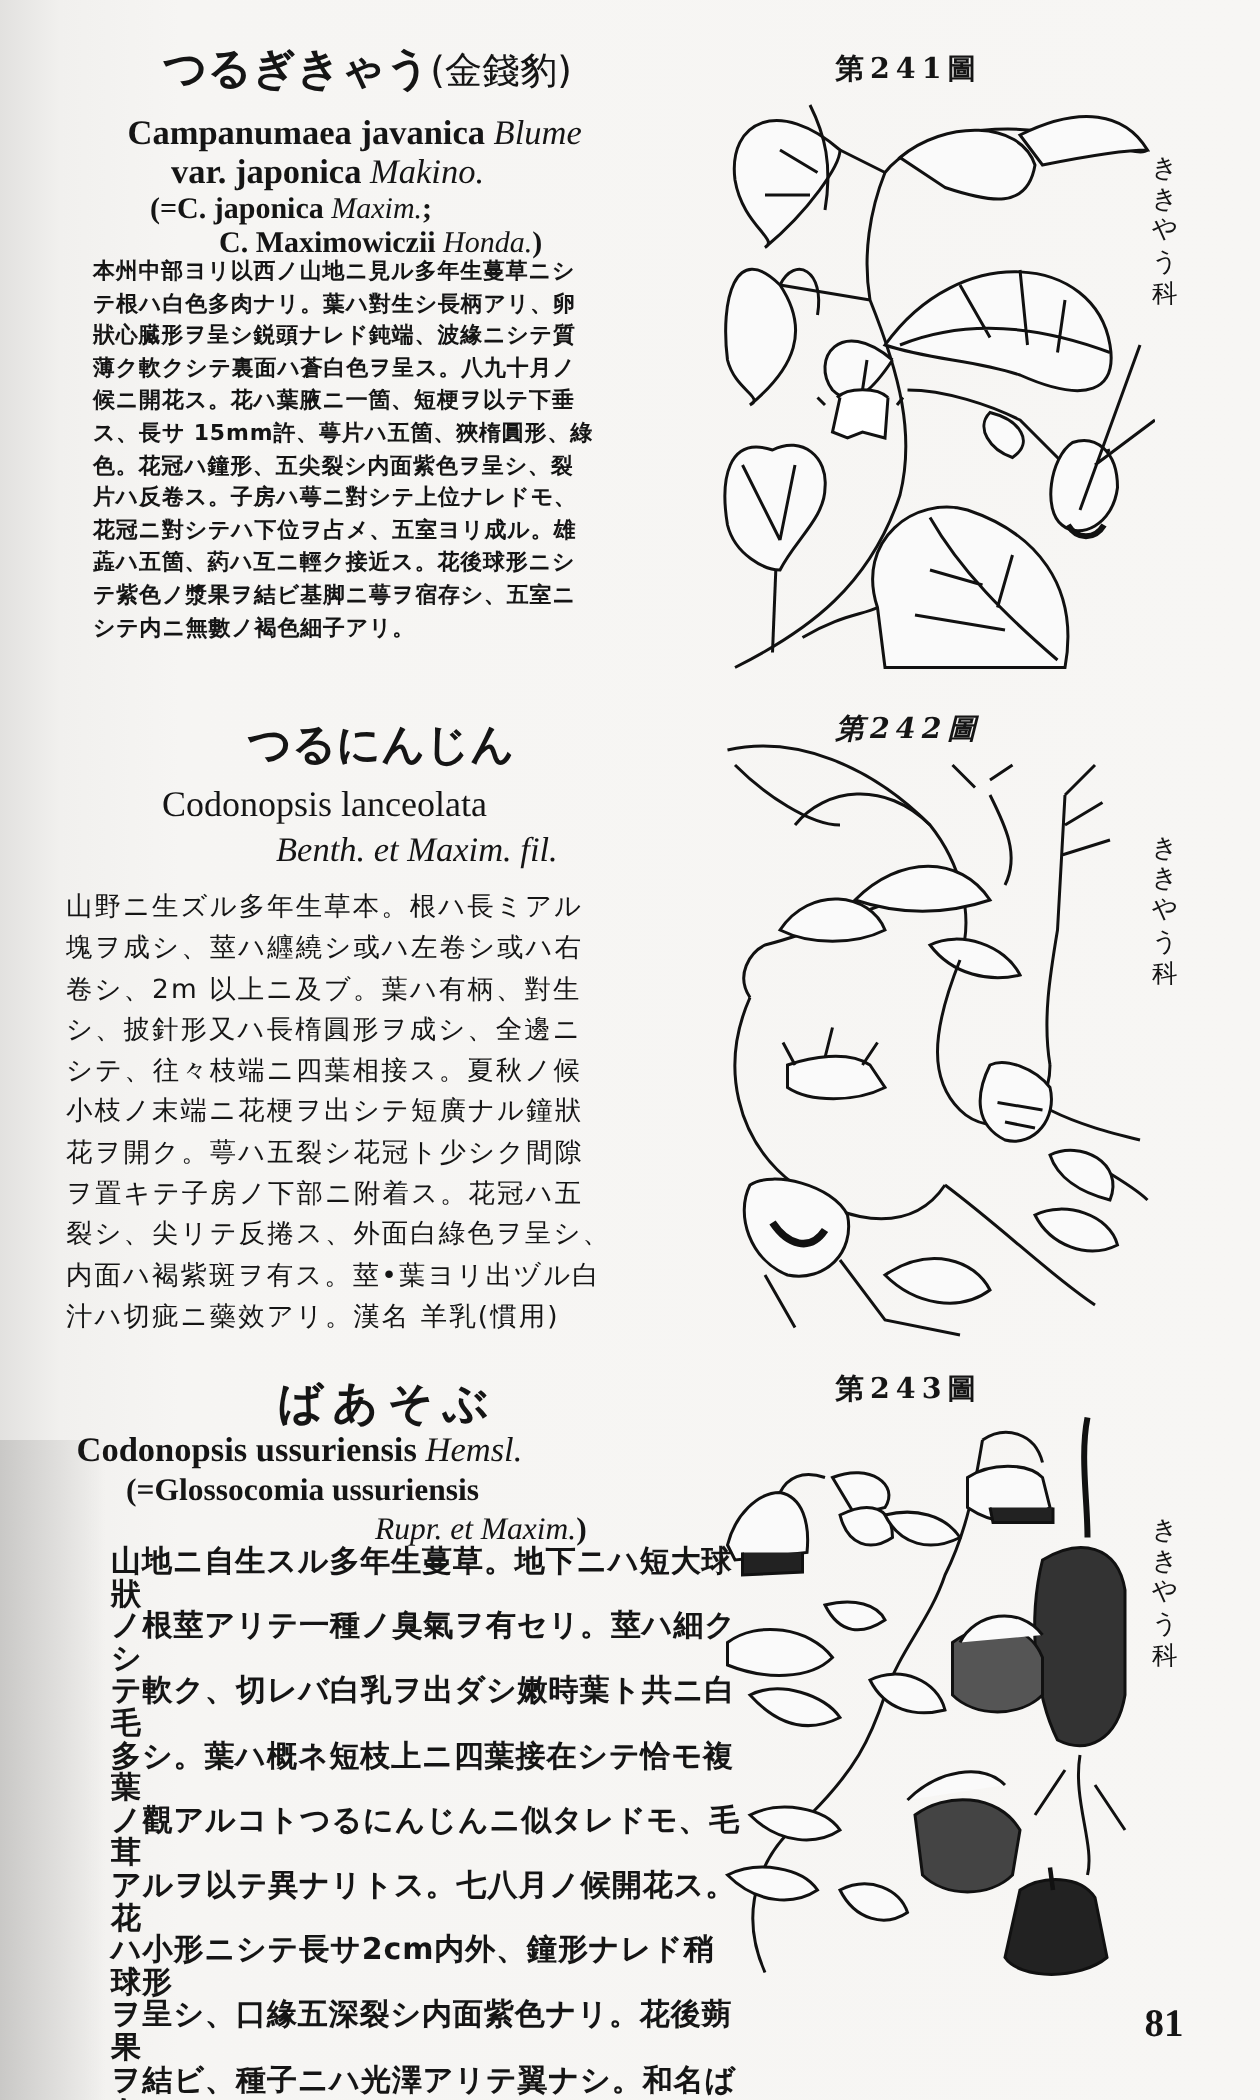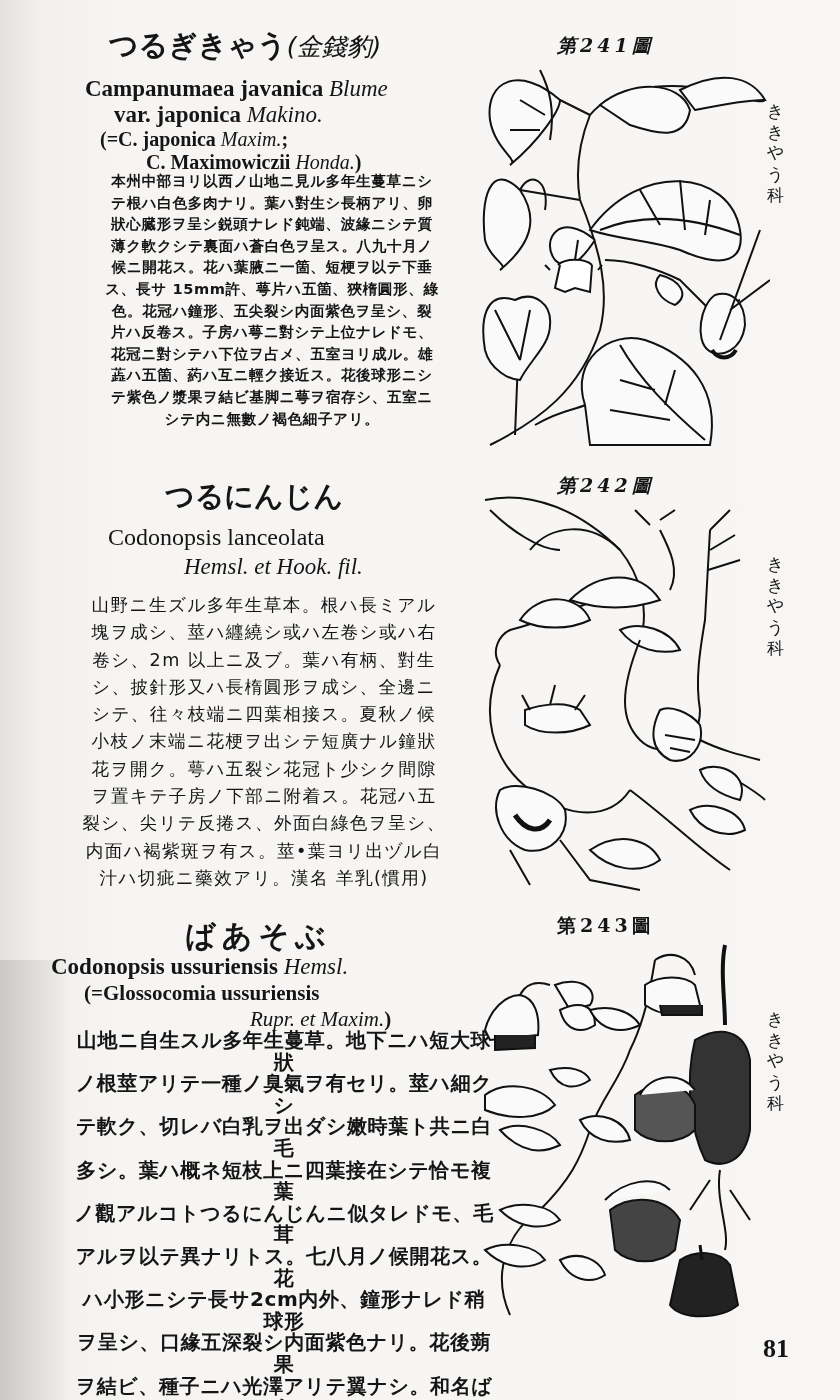--- a/index.html
+++ b/index.html
@@ -6,36 +6,36 @@
   body{width:840px;height:1400px;background:#f4f3f1;position:relative;overflow:hidden;
        font-family:"DejaVu Serif","Liberation Serif",serif;color:#151515;}
   .page{position:absolute;left:0;top:0;width:840px;height:1400px;
         background:linear-gradient(90deg,#e2e1df 0px,#f1f0ee 40px,#f6f5f3 120px,#f7f6f4 100%);}
   .gutter-shade{position:absolute;left:0;top:960px;width:70px;height:440px;
         background:linear-gradient(90deg,#c9c8c6 0,#e6e5e3 50px,rgba(240,239,237,0) 70px);}
   .entry{position:absolute;}
   .jp-title{font-family:"DejaVu Sans",sans-serif;font-weight:bold;text-align:center;}
   .latin{font-family:"Liberation Serif","DejaVu Serif",serif;font-weight:bold;white-space:nowrap;}
   .latin i{font-style:italic;font-weight:normal;}
-  .body-text{font-family:"DejaVu Sans",sans-serif;font-weight:bold;white-space:pre-line;text-align:center;}
+  .body-text{font-family:"DejaVu Sans",sans-serif;font-weight:bold;white-space:pre-line;}
   .fig-label{position:absolute;font-family:"DejaVu Serif",serif;font-weight:bold;font-size:19px;letter-spacing:4px;}
   .family{position:absolute;font-family:"DejaVu Sans",sans-serif;font-size:17px;writing-mode:vertical-rl;letter-spacing:1px;}
   .illus{position:absolute;}
   .page-no{position:absolute;left:763px;top:1334px;font-family:"Liberation Serif",serif;font-weight:bold;font-size:26px;}
   svg path,svg ellipse,svg circle{vector-effect:non-scaling-stroke;}
 </style>
 </head>
 <body>
 
 <div class="page">
   <div class="gutter-shade"></div>
 
   <div class="entry" style="left:0;top:28px;width:480px;">
     <div class="jp-title" style="font-size:29px;line-height:34px;padding-left:70px;width:350px;">
-      <span>つるぎきゃう</span><span style="font-size:25px;font-weight:normal;font-style:italic;">(金錢豹)</span>
+      <span>つるぎきゃう</span><span style="font-size:25px;font-weight:normal;">(金錢豹)</span>
     </div>
     <div class="latin" style="font-size:23px;line-height:26px;margin-top:12px;">
       <div style="padding-left:85px;"><span>Campanumaea javanica</span> <i>Blume</i></div>
       <div style="padding-left:114px;"><span>var. japonica</span> <i>Makino.</i></div>
       <div style="padding-left:100px;font-size:20px;line-height:23px;"><span>(=C. japonica</span> <i>Maxim.</i><span>;</span></div>
       <div style="padding-left:146px;font-size:20px;line-height:23px;"><span>C. Maximowiczii</span> <i>Honda.</i><span>)</span></div>
     </div>
     <div class="body-text" style="position:absolute;left:62px;top:142px;width:420px;font-size:14.6px;line-height:21.6px;letter-spacing:0.6px;">本州中部ヨリ以西ノ山地ニ見ル多年生蔓草ニシ
 テ根ハ白色多肉ナリ。葉ハ對生シ長柄アリ、卵
 狀心臓形ヲ呈シ鋭頭ナレド鈍端、波緣ニシテ質
@@ -43,21 +43,21 @@
 候ニ開花ス。花ハ葉腋ニ一箇、短梗ヲ以テ下垂
 ス、長サ 15mm許、萼片ハ五箇、狹楕圓形、綠
 色。花冠ハ鐘形、五尖裂シ内面紫色ヲ呈シ、裂
 片ハ反卷ス。子房ハ萼ニ對シテ上位ナレドモ、
 花冠ニ對シテハ下位ヲ占メ、五室ヨリ成ル。雄
 蕋ハ五箇、葯ハ互ニ輕ク接近ス。花後球形ニシ
 テ紫色ノ漿果ヲ結ビ基脚ニ萼ヲ宿存シ、五室ニ
 シテ内ニ無數ノ褐色細子アリ。</div>
   </div>
 
-  <div class="fig-label" style="left:557px;top:33px;font-style:italic;">第241圖</div>
+  <div class="fig-label" style="left:557px;top:33px;">第241圖</div>
   <div class="family" style="left:765px;top:92px;">ききやう科</div>
 
   <svg class="illus" viewBox="0 0 290 390" style="left:480px;top:60px;width:290px;height:390px;" fill="none" stroke="#111" stroke-width="2">
     <path d="M10 385 C60 360,100 330,120 270 C130 230,120 190,100 140 C95 110,100 80,110 55 C130 30,180 20,230 30 C260 35,280 45,285 40"></path>
     <path d="M110 55 L80 40"></path>
     <path d="M80 40 C40 5,5 20,10 60 C15 90,40 100,30 105 C60 80,80 50,80 40 Z" fill="#fafafa"></path>
     <path d="M60 10 C70 30,75 50,70 80 M40 40 L65 55 M30 70 L60 70"></path>
     <path d="M120 45 C150 20,200 20,210 50 C205 80,180 75,150 65 Z" fill="#fafafa"></path>
     <path d="M200 30 C240 10,270 15,285 40 C270 40,240 45,215 50 Z" fill="#fafafa"></path>
     <path d="M100 140 L40 130"></path>
@@ -79,21 +79,21 @@
     <path d="M15 250 L40 300 M50 250 L40 300"></path>
     <path d="M55 365 C80 350,95 350,105 345"></path>
     <path d="M105 345 C90 300,130 270,165 280 C210 295,240 330,230 385 L110 385 Z" fill="#fafafa"></path>
     <path d="M140 285 C160 320,190 350,225 380 M140 320 L175 330 M130 350 L190 360 M195 310 L185 345"></path>
   </svg>
 
   <div class="entry" style="left:0;top:478px;width:480px;">
     <div class="jp-title" style="position:absolute;left:165px;top:0;font-size:29px;line-height:36px;text-align:left;">つるにんじん</div>
     <div class="latin" style="position:absolute;left:0;top:44px;width:480px;">
       <div style="padding-left:108px;font-size:24px;line-height:30px;font-weight:normal;">Codonopsis lanceolata</div>
-      <i style="display:block;padding-left:184px;font-size:23px;line-height:30px;font-weight:normal;">Hemsl. et Hook. fil.</i>
+      <i style="display:block;padding-left:184px;font-size:23px;line-height:30px;font-weight:normal;">Benth. et Maxim. fil.</i>
     </div>
     <div class="body-text" style="position:absolute;left:44px;top:114px;width:440px;font-size:17.6px;line-height:27.3px;letter-spacing:1.4px;font-weight:normal;">山野ニ生ズル多年生草本。根ハ長ミアル
 塊ヲ成シ、莖ハ纒繞シ或ハ左卷シ或ハ右
 卷シ、2m 以上ニ及ブ。葉ハ有柄、對生
 シ、披針形又ハ長楕圓形ヲ成シ、全邊ニ
 シテ、往々枝端ニ四葉相接ス。夏秋ノ候
 小枝ノ末端ニ花梗ヲ出シテ短廣ナル鐘狀
 花ヲ開ク。萼ハ五裂シ花冠ト少シク間隙
 ヲ置キテ子房ノ下部ニ附着ス。花冠ハ五
 裂シ、尖リテ反捲ス、外面白綠色ヲ呈シ、

